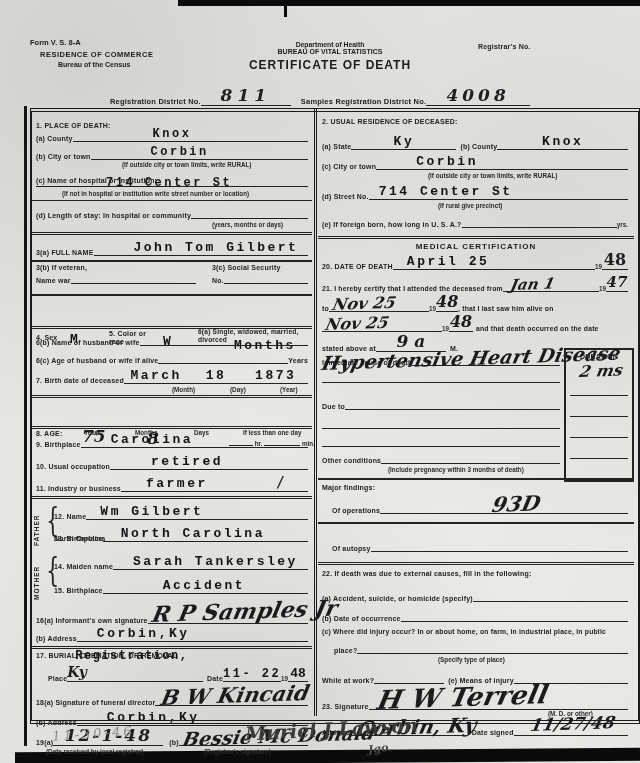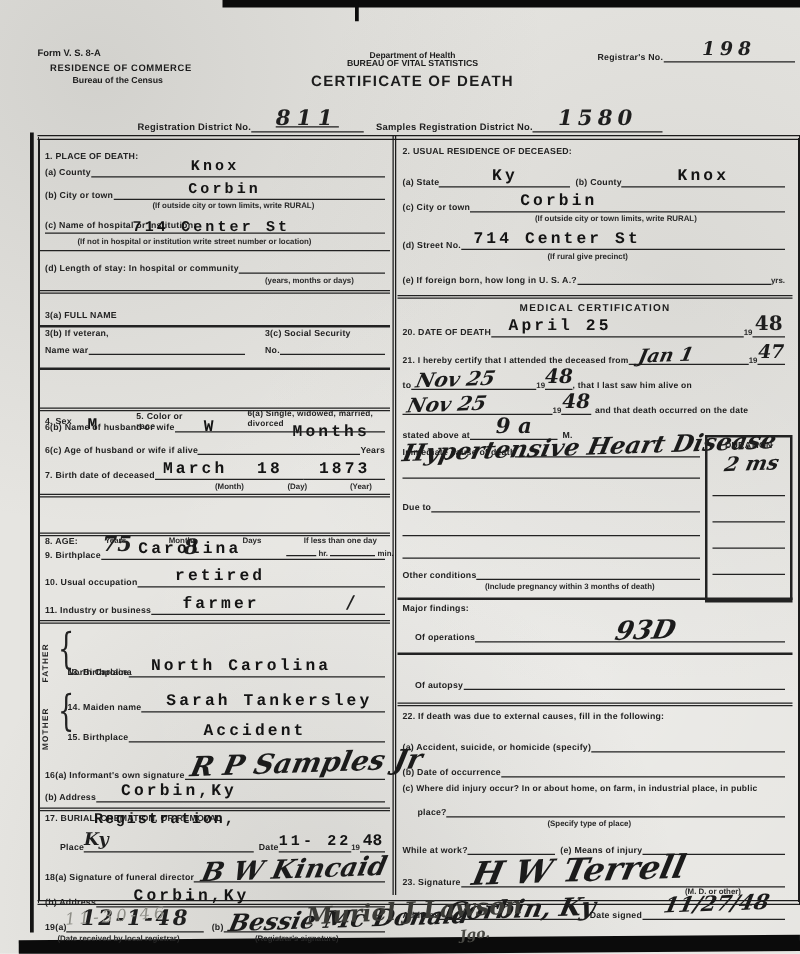--- a/index.html
+++ b/index.html
@@ -45,34 +45,31 @@
 
   <div class="abs center" style="left:190px;top:40px;width:280px;">
     <div style="font-size:6.8px;font-weight:700;margin-top:1px;">Department of Health</div>
     <div style="font-size:7px;font-weight:700;">BUREAU OF VITAL STATISTICS</div>
     <div style="font-size:12px;font-weight:700;letter-spacing:1px;margin-top:3px;">CERTIFICATE OF DEATH</div>
   </div>
 
   <div class="abs" style="left:478px;top:30px;width:158px;">
     <div class="row" style="height:18px;margin-top:2px;">
       <span class="lbl">Registrar's No.</span>
-      <span class="grow ul center">
-        <span class="hand" style="font-size:15px;letter-spacing:4px;">198</span>
-      </span>
     </div>
   </div>
 
   <div class="abs row" style="left:110px;top:84px;width:420px;height:22px;">
     <span class="lbl" style="font-size:7.5px;">Registration District No.</span>
-    <span class="grow ul center" style="max-width:90px;text-decoration:underline;">
+    <span class="grow ul center" style="max-width:90px;">
       <span class="hand" style="font-size:17px;letter-spacing:5px;">811</span>
     </span>
     <span class="lbl" style="font-size:7.5px;margin-left:10px;">Samples Registration District No.</span>
     <span class="grow ul center" style="max-width:110px;">
-      <span class="hand" style="font-size:17px;letter-spacing:4px;">1580</span>
+      <span class="hand" style="font-size:17px;letter-spacing:4px;">4008</span>
     </span>
   </div>
 
   <div class="abs" style="left:30px;top:108px;width:606px;height:608px;border:2px solid #1b1b1b;border-top:4px double #1b1b1b;border-bottom:4px double #1b1b1b;"></div>
   <div class="abs" style="left:314px;top:108px;width:0;height:608px;border-left:3px double #1b1b1b;"></div>
 
   <div class="abs" style="left:32px;top:110px;width:280px;height:604px;">
 
     <div class="abs" style="left:4px;top:4px;">
       <span class="lbl">1.  PLACE OF DEATH:</span>
@@ -98,20 +95,21 @@
     <div class="abs" style="left:0;top:90px;width:280px;border-top:1px solid #222;"></div>
     <div class="abs row" style="left:4px;top:94px;width:272px;height:15px;">
       <span class="lbl">(d)  Length of stay: In hospital or community</span>
       <span class="grow ul"></span>
     </div>
     <div class="abs note" style="left:180px;top:111px;">(years, months or days)</div>
     <div class="abs dblb" style="left:0;top:122px;width:280px;"></div>
 
     <div class="abs row" style="left:4px;top:128px;width:272px;height:18px;">
       <span class="lbl">3(a)  FULL NAME</span>
+      <span class="grow ul"><span class="typed" style="margin-left:40px;font-size:13px;">John Tom Gilbert</span></span>
     </div>
     <div class="abs" style="left:0;top:150px;width:280px;border-top:2px solid #222;"></div>
 
     <div class="abs" style="left:4px;top:154px;width:150px;">
       <div class="lbl">3(b)  If veteran,</div>
       <div class="row" style="height:13px;width:160px;">
         <span class="lbl">Name war</span>
         <span class="grow ul"></span>
       </div>
     </div>
@@ -186,30 +184,34 @@
       </div>
     </div>
     <div class="abs dblb" style="left:0;top:316px;width:280px;"></div>
 
     <div class="abs row" style="left:4px;top:322px;width:272px;height:16px;">
       <span class="lbl">9.  Birthplace</span>
       <span class="grow ul"><span class="typed" style="margin-left:30px;font-size:13px;">Carolina</span></span>
     </div>
     <div class="abs row" style="left:4px;top:344px;width:272px;height:16px;">
       <span class="lbl">10.  Usual occupation</span>
-      <span class="grow ul"><span class="typed" style="margin-left:30px;font-size:13px;">retired</span></span>
+      <span class="grow ul"><span class="typed" style="margin-left:41px;font-size:13px;">retired</span></span>
     </div>
     <div class="abs row" style="left:4px;top:366px;width:272px;height:16px;">
       <span class="lbl">11.  Industry or business</span>
       <span class="grow ul"><span class="typed" style="margin-left:25px;font-size:13px;">farmer</span><span class="hand" style="margin-left:70px;font-size:14px;">/</span></span>
     </div>
     <div class="abs dblb" style="left:0;top:386px;width:280px;"></div>
 
     <div class="abs vert" style="left:1px;top:396px;height:40px;">FATHER</div>
     <div class="abs brace" style="left:10px;top:392px;font-size:34px;transform:scaleX(.6);">{</div>
+    <div class="abs row" style="left:22px;top:394px;width:254px;height:16px;">
+      <span class="lbl">12.  Name</span>
+      <span class="grow ul"><span class="typed" style="margin-left:14px;font-size:13px;">Wm Gilbert</span></span>
+    </div>
     <div class="abs row" style="left:22px;top:416px;width:254px;height:16px;">
       <span class="lbl">North Carolina</span>
     </div>
     <div class="abs row" style="left:22px;top:416px;width:254px;height:16px;">
       <span class="lbl">13.  Birthplace</span>
       <span class="grow ul"><span class="typed" style="margin-left:18px;font-size:13px;">North Carolina</span></span>
     </div>
 
     <div class="abs vert" style="left:1px;top:446px;height:44px;">MOTHER</div>
     <div class="abs brace" style="left:10px;top:442px;font-size:34px;transform:scaleX(.6);">{</div>

